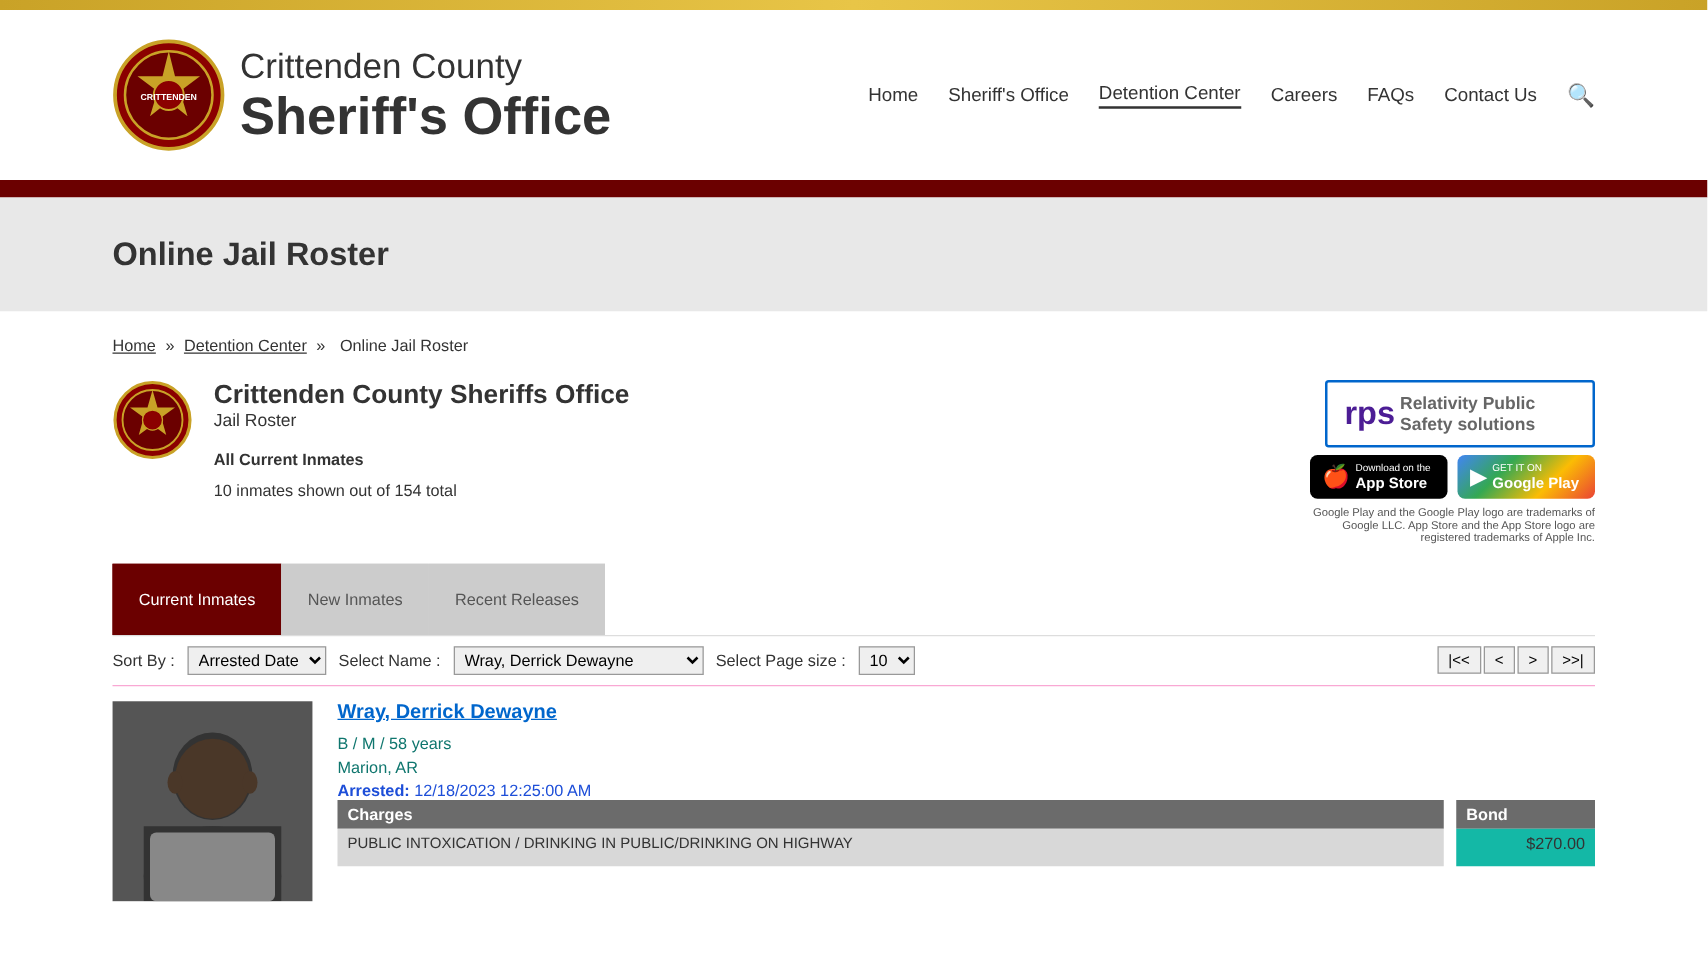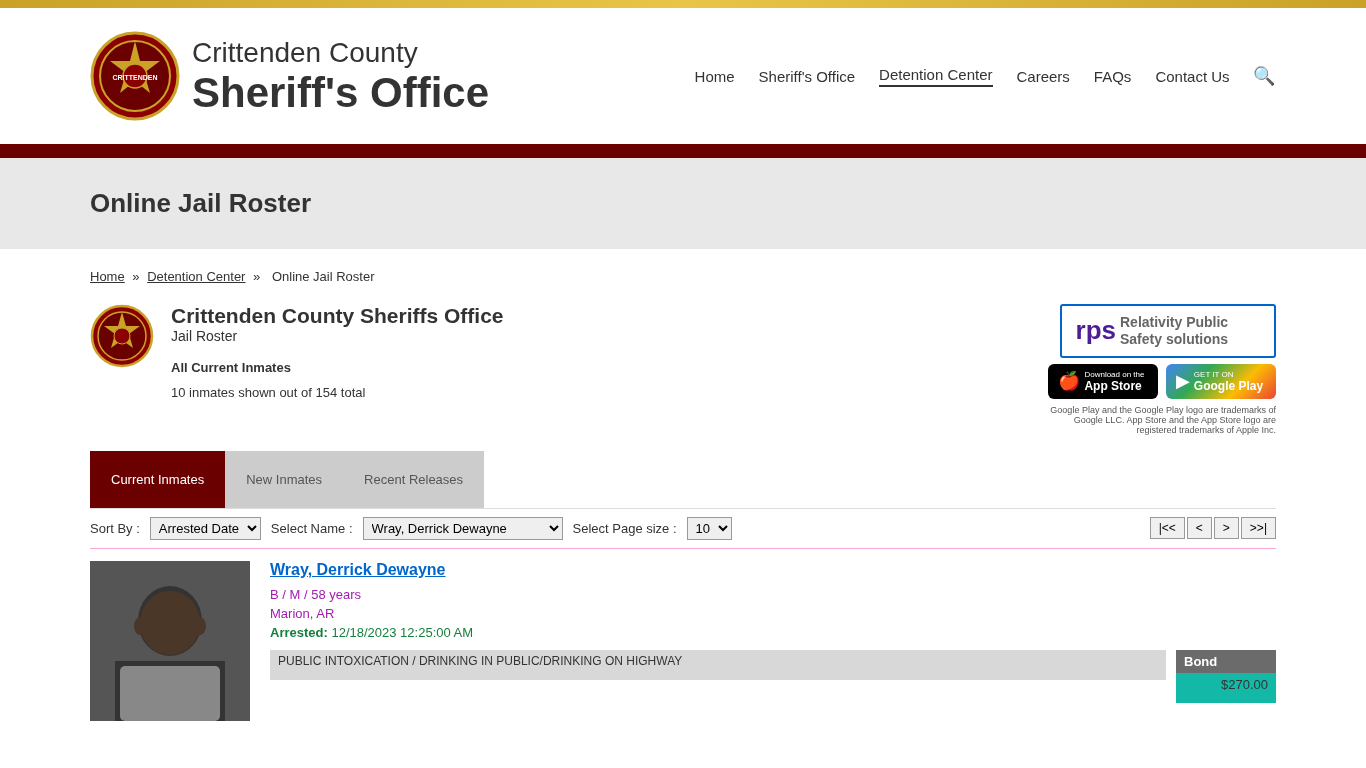--- a/index.html
+++ b/index.html
@@ -244,41 +244,40 @@
     .inmate-name {
       color: #0066cc;
       font-size: 16px;
       font-weight: bold;
       text-decoration: underline;
       cursor: pointer;
       margin-bottom: 8px;
     }
     .inmate-details {
       font-size: 13px;
-      color: #a21caf;
+      color: #0f766e;
       margin-bottom: 4px;
     }
     .inmate-arrested {
       font-size: 13px;
-      color: #15803d;
-      margin-bottom: 10px;
+      color: #1d4ed8;
     }
     .inmate-arrested strong { font-weight: bold; }
 
     
     .charges-table {
       display: flex;
       gap: 10px;
       width: 100%;
     }
     .charges-col {
       flex: 1;
     }
     .bond-col {
-      width: 100px;
+      width: 111px;
     }
     .table-header {
       background: #6b6b6b;
       color: #fff;
       padding: 4px 8px;
       font-size: 13px;
       font-weight: bold;
     }
     .table-cell {
       background: #d8d8d8;
@@ -438,20 +437,21 @@
         <span>58 years</span>
       </div>
       <div class="inmate-details">Marion, AR</div>
       <div class="inmate-arrested">
         <strong>Arrested:</strong>
         <span>12/18/2023 12:25:00 AM</span>
       </div>
 
       <div class="charges-table">
         <div class="charges-col">
+          <div class="table-header">Charges</div>
           <div class="table-cell">PUBLIC INTOXICATION / DRINKING IN PUBLIC/DRINKING ON HIGHWAY</div>
         </div>
         <div class="bond-col">
           <div class="table-header">Bond</div>
           <div class="bond-amount table-cell">$270.00</div>
         </div>
       </div>
     </div>
   </div>
 

